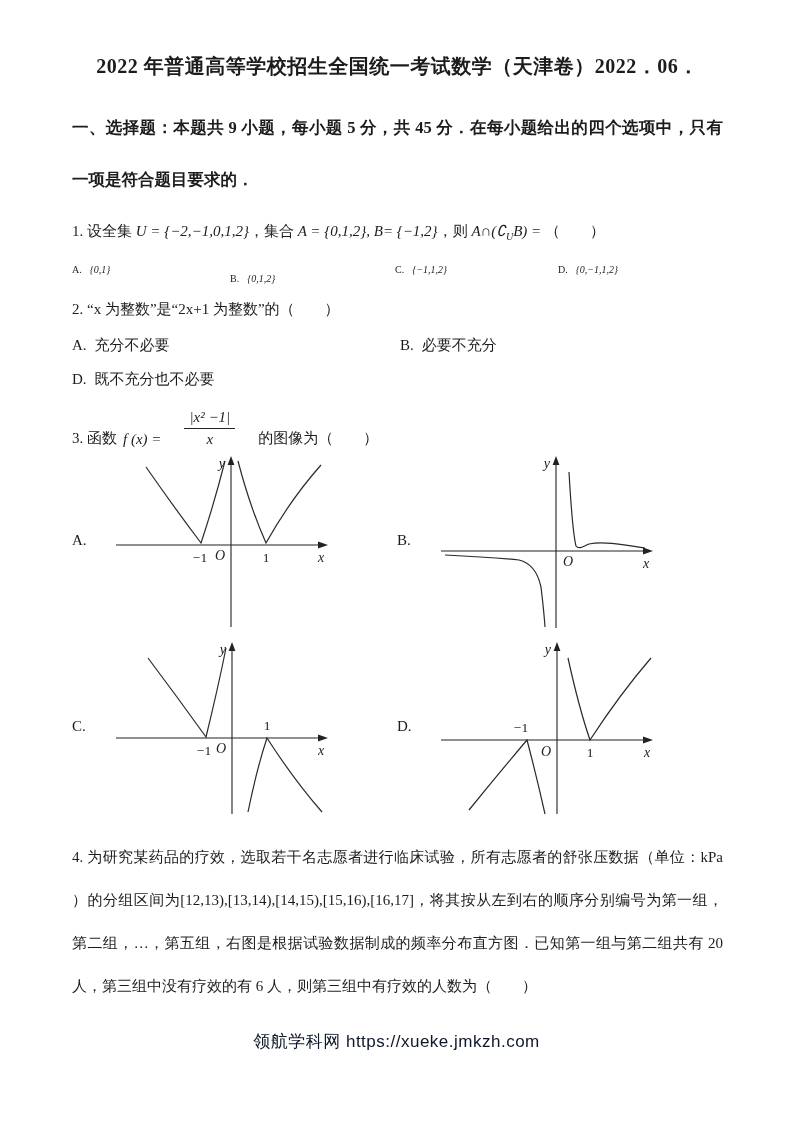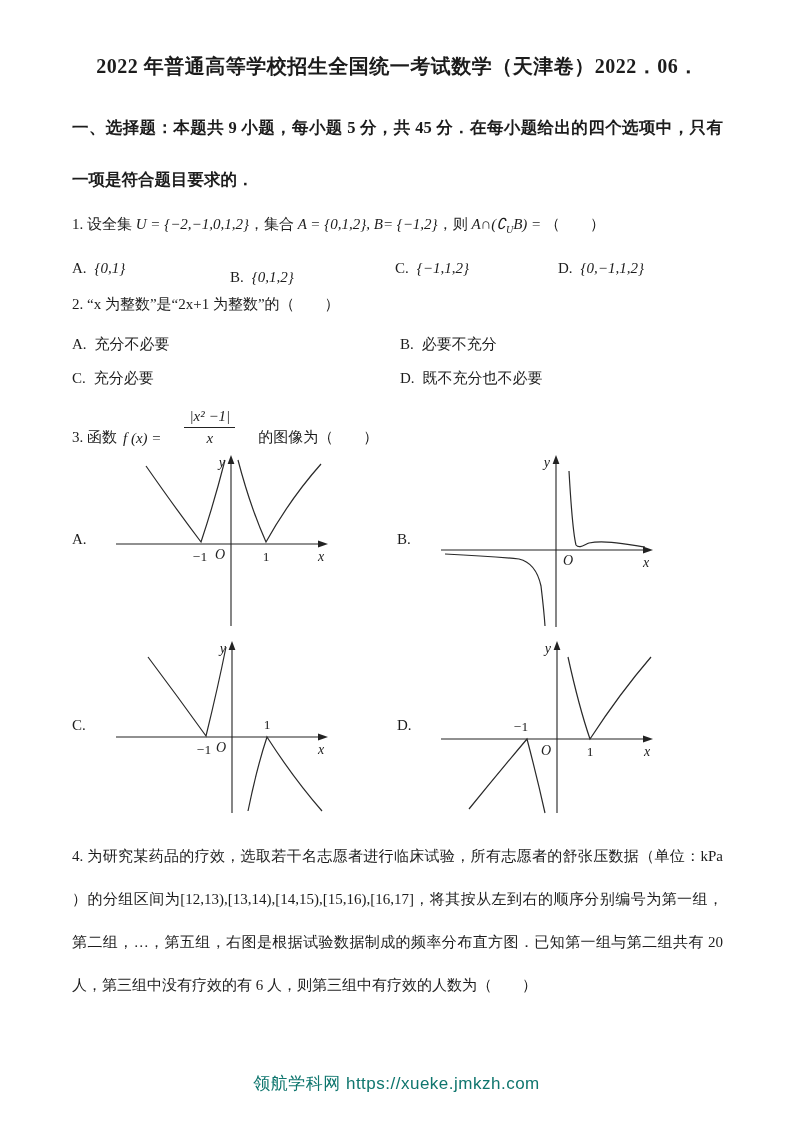--- a/index.html
+++ b/index.html
@@ -14,25 +14,25 @@
   }
   .content{position:absolute;left:72px;right:70px;top:50px;}
   .doc-title{
     font-size:20px;font-weight:bold;text-align:center;
     letter-spacing:.5px;line-height:32px;font-family:Liberation Serif, serif;
   }
   .section-heading{
     margin-top:20px;font-size:16.5px;font-weight:bold;line-height:52px;
     text-align:justify;
   }
-  .stem{margin-top:4px;font-size:15px;line-height:29px;}
+  .stem{margin-top:14px;font-size:15px;line-height:22px;}
   .math{font-family:"Liberation Serif", serif;font-style:italic;}
   sub{font-size:10px;}
   
-  .opt-row4{display:flex;margin-top:16px;font-size:15px;}
+  .opt-row4{display:flex;margin-top:16px;font-size:10px;}
   .opt-row4 .opt:nth-child(1){width:158px;}
   .opt-row4 .opt:nth-child(2){width:165px;margin-top:9px;}
   .opt-row4 .opt:nth-child(3){width:163px;}
   .opt-label{margin-right:8px;}
   
   .opt-grid{display:grid;grid-template-columns:328px 1fr;row-gap:15px;margin-top:16px;font-size:15px;}
   
   .q3-line{margin-top:20px;font-size:15px;display:flex;align-items:flex-end;}
   .frac{display:inline-flex;flex-direction:column;align-items:center;margin:0 23px;vertical-align:middle;font-size:15px;}
   .frac .num{padding:0 5px 2px 5px;border-bottom:1.4px solid #222;}
@@ -45,23 +45,23 @@
   .graph-cell svg{position:absolute;left:32px;top:0;}
   .gtext{font-family:"Liberation Serif", serif;font-style:italic;font-size:14px;fill:#222;}
   .gtick{font-family:"Liberation Serif", serif;font-size:13.5px;fill:#222;font-style:normal;}
   .gline{stroke:#222;stroke-width:1.1;fill:none;}
   .gcurve{stroke:#2a2a2a;stroke-width:1.2;fill:none;}
   .garrow{fill:#222;stroke:none;}
   
   .q4{margin-top:16px;font-size:15px;line-height:43px;text-align:justify;}
   
   .footer{
-    position:absolute;left:0;right:0;top:1072px;text-align:center;
+    position:absolute;left:0;right:0;top:1030px;text-align:center;
     font-family:"Liberation Sans", sans-serif;
-    font-size:17px;color:#0f766e;letter-spacing:.5px;
+    font-size:17px;color:#0f172a;letter-spacing:.5px;
   }
 </style>
 </head>
 <body>
 
 <div class="page">
   <div class="content">
 
     <div class="doc-title">2022 年普通高等学校招生全国统一考试数学（天津卷）2022．06．</div>
 
@@ -78,21 +78,20 @@
       <span class="opt"><span class="opt-label">A.</span><span class="math">{0,1}</span></span>
       <span class="opt"><span class="opt-label">B.</span><span class="math">{0,1,2}</span></span>
       <span class="opt"><span class="opt-label">C.</span><span class="math">{−1,1,2}</span></span>
       <span class="opt"><span class="opt-label">D.</span><span class="math">{0,−1,1,2}</span></span>
     </div>
 
     <div class="stem">2. “x 为整数”是“2x+1 为整数”的（　　）</div>
     <div class="opt-grid">
       <span><span class="opt-label">A.</span><span>充分不必要</span></span>
       <span><span class="opt-label">B.</span><span>必要不充分</span></span>
-      <span><span class="opt-label">C.</span><span>充分必要</span></span>
       <span><span class="opt-label">D.</span><span>既不充分也不必要</span></span>
     </div>
 
     <div class="q3-line">
       <span>3. 函数</span>
       <span class="math" style="margin-left:6px;">f (x) =</span>
       <span class="frac math">
         <span class="num">|x² −1|</span>
         <span class="den">x</span>
       </span>

